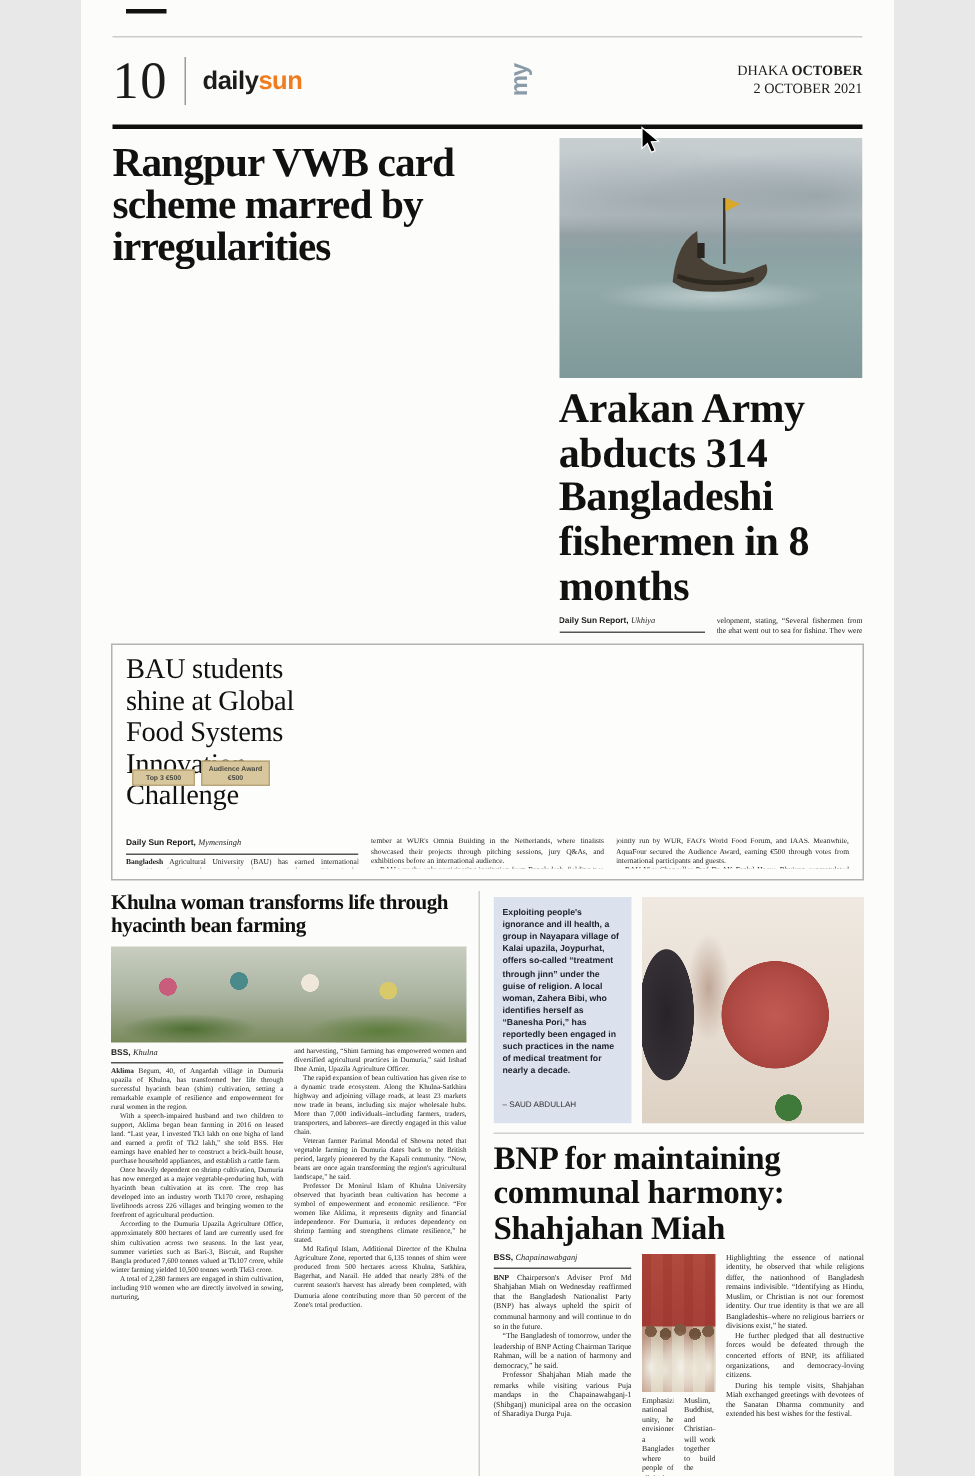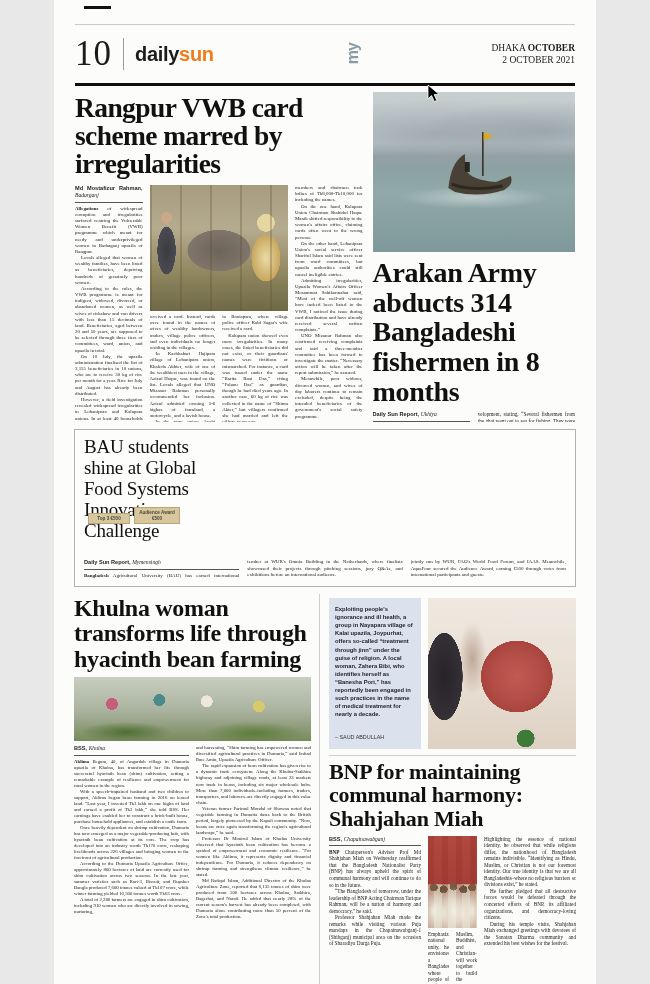--- a/index.html
+++ b/index.html
@@ -4,41 +4,41 @@
 <style>
   html,body{margin:0;padding:0;background:#e8e8e8;}
   .sheet{position:relative;width:542px;height:984px;margin:0 auto;background:#fcfcfa;
          font-family:"Liberation Serif",serif;color:#1c1c1c;overflow:hidden;}
   .crop-mark{position:absolute;left:30px;top:6px;width:27px;height:3px;background:#111;}
   .topline{margin:24px 21px 0;border-top:1px solid #cbcbcb;}
   
   .header{display:flex;align-items:center;height:58px;margin:0 21px;}
   .pageno{font-size:35px;font-weight:400;color:#1b1b1b;letter-spacing:1px;}
   .hdr-div{width:1px;height:32px;background:#9a9a9a;margin:0 11px;}
-  .masthead{font-family:"Liberation Sans",sans-serif;font-weight:bold;font-size:20px;letter-spacing:-0.3px;text-align:right;}
+  .masthead{font-family:"Liberation Sans",sans-serif;font-weight:bold;font-size:17px;letter-spacing:-0.3px;text-align:right;}
   .masthead .sun{color:#f07c1e;}
   .sectionlogo{flex:1;display:flex;align-items:center;justify-content:center;color:#8a9ba7;gap:1px;}
   .logo-my{writing-mode:vertical-rl;transform:rotate(180deg);font:bold 16px "Liberation Sans",sans-serif;line-height:1;letter-spacing:-1px;}
   .logo-district{font:bold 46px "Liberation Sans",sans-serif;letter-spacing:-2.5px;line-height:.8;}
   .dateline{text-align:right;font-size:9.5px;line-height:1.3;white-space:nowrap;}
   .black-rule{border-top:3px solid #0e0e0e;margin:0 21px;}
   
   h1,h2{font-family:"Liberation Serif",serif;color:#111;}
   .bcol{flex:1;font-size:4.9px;line-height:1.26;text-align:justify;overflow:hidden;}
   .bcol p{margin:0;text-indent:6px;}
   .bcol p:first-child{text-indent:0;}
   .bcol p.lead{text-indent:0;}
   .byline{font-family:"Liberation Sans",sans-serif;font-size:5.6px;border-bottom:1px solid #555;
           padding-bottom:2px;margin-bottom:3px;line-height:1.3;}
   .byname{font-weight:bold;}
   .byloc{font-style:italic;font-family:"Liberation Serif",serif;}
   .photo{background-color:#cfcfc8;}
   
   .main-row{display:flex;gap:10px;margin:6px 21px 0;height:330px;overflow:hidden;}
-  .art-rangpur{flex:1.42;display:flex;flex-direction:column;min-width:0;}
+  .art-rangpur{flex:1.42;display:flex;flex-direction:row;min-width:0;}
   .h-rang{font-size:27.5px;line-height:1.02;letter-spacing:-0.6px;margin:2px 0 7px;font-weight:700;}
   .rang-body{display:flex;gap:7px;flex:1;overflow:hidden;}
   .rang-mid{flex:2.05;display:flex;flex-direction:column;gap:3px;min-width:0;}
   .rang-photo{height:126px;position:relative;
     background:
       repeating-linear-gradient(90deg, rgba(92,72,42,.28) 0 2px, transparent 2px 30px),
       radial-gradient(ellipse 26px 42px at 84% 58%, #e9dba6 0%, #c9a75e 55%, transparent 56%),
       radial-gradient(circle 9px at 84% 30%, #e6d7a0 97%, transparent),
       radial-gradient(ellipse 52px 34px at 50% 52%, #6e655a 0%, #7f756a 60%, transparent 61%),
       radial-gradient(ellipse 13px 34px at 12% 52%, #3a3a41 0%, #4b4b53 70%, transparent 71%),
@@ -68,21 +68,21 @@
       linear-gradient(180deg,#dde5d3 0%,#c4cfb6 40%,#93a487 75%,#7c906f 100%);}
   .bau-sign{position:absolute;background:#d8c79c;border:1px solid #b8a678;color:#4a4a42;
     font:bold 4.6px "Liberation Sans",sans-serif;text-align:center;line-height:1.25;padding:2px 1px;}
   .bau-sign.s1{left:4px;bottom:26px;width:38px;}
   .bau-sign.s2{right:4px;bottom:26px;width:42px;}
   .bau-cols{flex:1;display:flex;gap:8px;overflow:hidden;}
   .bau-cols .bcol{font-size:5.0px;}
   
   .bottom-row{display:flex;margin:7px 20px 0;height:402px;overflow:hidden;}
   .khulna{width:237px;flex:none;padding-right:8px;display:flex;flex-direction:column;min-width:0;}
-  .h-khulna{font-size:24px;line-height:1.06;letter-spacing:-0.3px;margin:2px 0 5px;font-weight:700;}
+  .h-khulna{font-size:14px;line-height:1.06;letter-spacing:-0.3px;margin:2px 0 5px;font-weight:700;}
   .khulna-photo{height:64px;margin-bottom:4px;
     background:
       radial-gradient(circle 6px at 16% 42%, #c75d7a 97%, transparent),
       radial-gradient(circle 6px at 36% 36%, #4a8a8a 97%, transparent),
       radial-gradient(circle 6px at 56% 38%, #efe8da 97%, transparent),
       radial-gradient(circle 6px at 78% 46%, #d8c96a 97%, transparent),
       radial-gradient(ellipse 64px 14px at 22% 86%, #4f6f33, transparent 72%),
       radial-gradient(ellipse 70px 16px at 76% 88%, #5d7d3c, transparent 72%),
       linear-gradient(180deg,#c9cec0 0%,#aab3a0 52%,#7a8a5d 100%);}
   .khulna-cols{display:flex;gap:7px;flex:1;overflow:hidden;}

